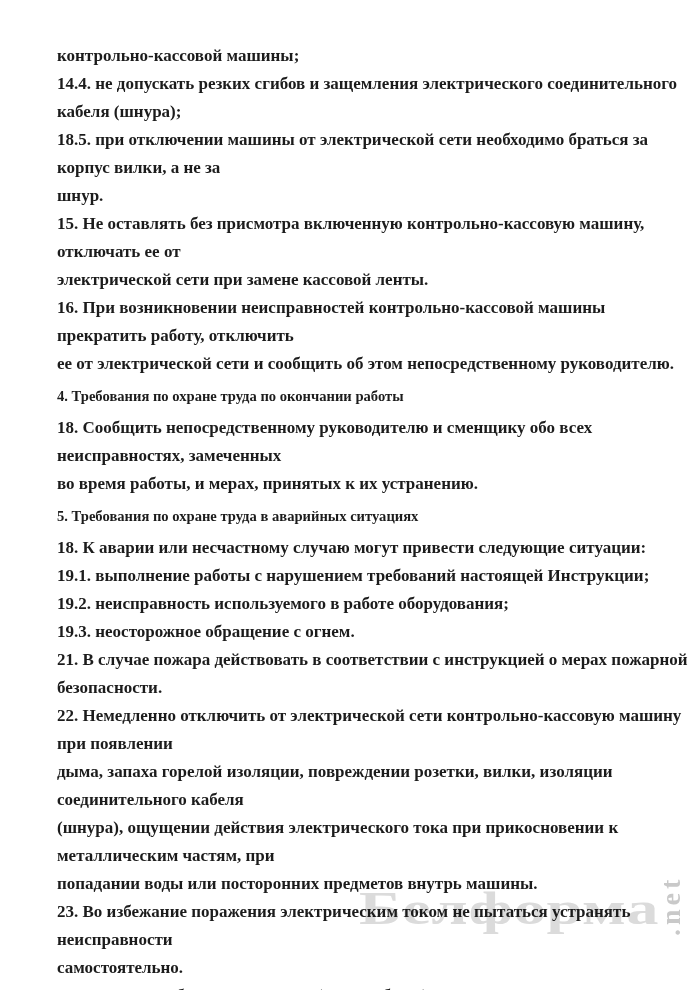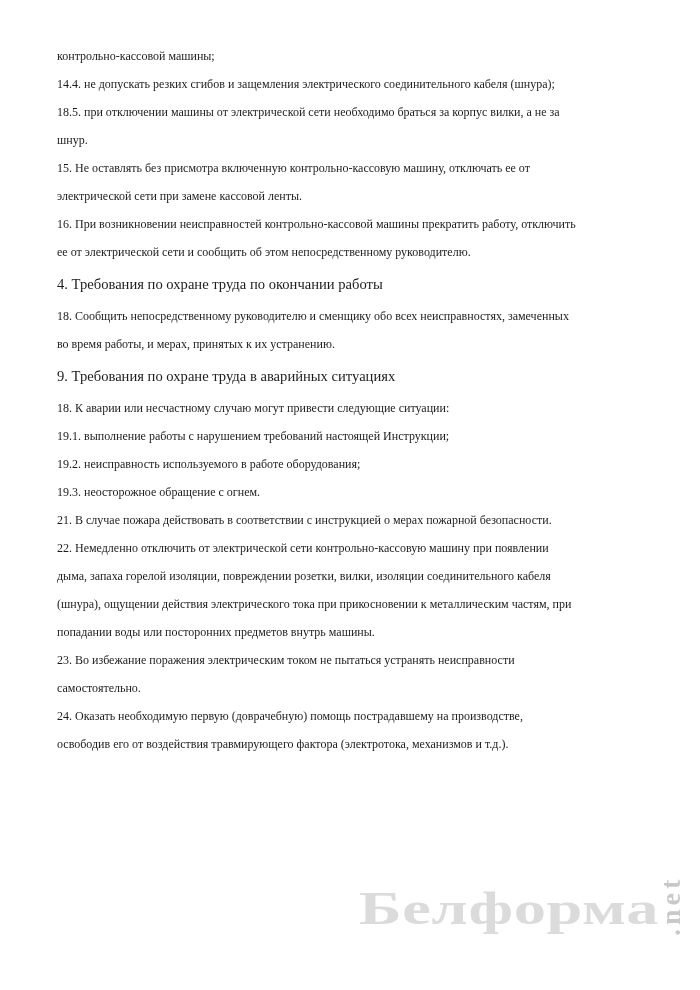--- a/index.html
+++ b/index.html
@@ -12,28 +12,28 @@
     font-family: "Liberation Serif", "DejaVu Serif", serif;
     color: #1c1c1c;
   }
   .page {
     position: absolute;
     inset: 0;
     padding: 42px 10px 0 57px;
     z-index: 1;
   }
   .block {
-    font-size: 12px;
+    font-size: 17px;
     line-height: 28px;
-    font-weight: 400;
+    font-weight: 700;
     white-space: pre-line;   
     max-width: 640px;
   }
   .heading {
-    font-weight: 400;
+    font-weight: 700;
     margin: 4px 0;
     font-size: 14.6px;
   }
   .watermark-layer {
     position: absolute;
     inset: 0;
     z-index: 0;
     pointer-events: none;
     margin-left: 25px;
   }
@@ -78,21 +78,21 @@
   <p class="block">14.4. не допускать резких сгибов и защемления электрического соединительного кабеля (шнура);</p>
   <p class="block">18.5. при отключении машины от электрической сети необходимо браться за корпус вилки, а не за
 шнур.</p>
   <p class="block">15. Не оставлять без присмотра включенную контрольно-кассовую машину, отключать ее от
 электрической сети при замене кассовой ленты.</p>
   <p class="block">16. При возникновении неисправностей контрольно-кассовой машины прекратить работу, отключить
 ее от электрической сети и сообщить об этом непосредственному руководителю.</p>
   <p class="block heading">4. Требования по охране труда по окончании работы</p>
   <p class="block">18. Сообщить непосредственному руководителю и сменщику обо всех неисправностях, замеченных
 во время работы, и мерах, принятых к их устранению.</p>
-  <p class="block heading">9. Требования по охране труда в аварийных ситуациях</p>
+  <p class="block heading">5. Требования по охране труда в аварийных ситуациях</p>
   <p class="block">18. К аварии или несчастному случаю могут привести следующие ситуации:</p>
   <p class="block">19.1. выполнение работы с нарушением требований настоящей Инструкции;</p>
   <p class="block">19.2. неисправность используемого в работе оборудования;</p>
   <p class="block">19.3. неосторожное обращение с огнем.</p>
   <p class="block">21. В случае пожара действовать в соответствии с инструкцией о мерах пожарной безопасности.</p>
   <p class="block">22. Немедленно отключить от электрической сети контрольно-кассовую машину при появлении
 дыма, запаха горелой изоляции, повреждении розетки, вилки, изоляции соединительного кабеля
 (шнура), ощущении действия электрического тока при прикосновении к металлическим частям, при
 попадании воды или посторонних предметов внутрь машины.</p>
   <p class="block">23. Во избежание поражения электрическим током не пытаться устранять неисправности

